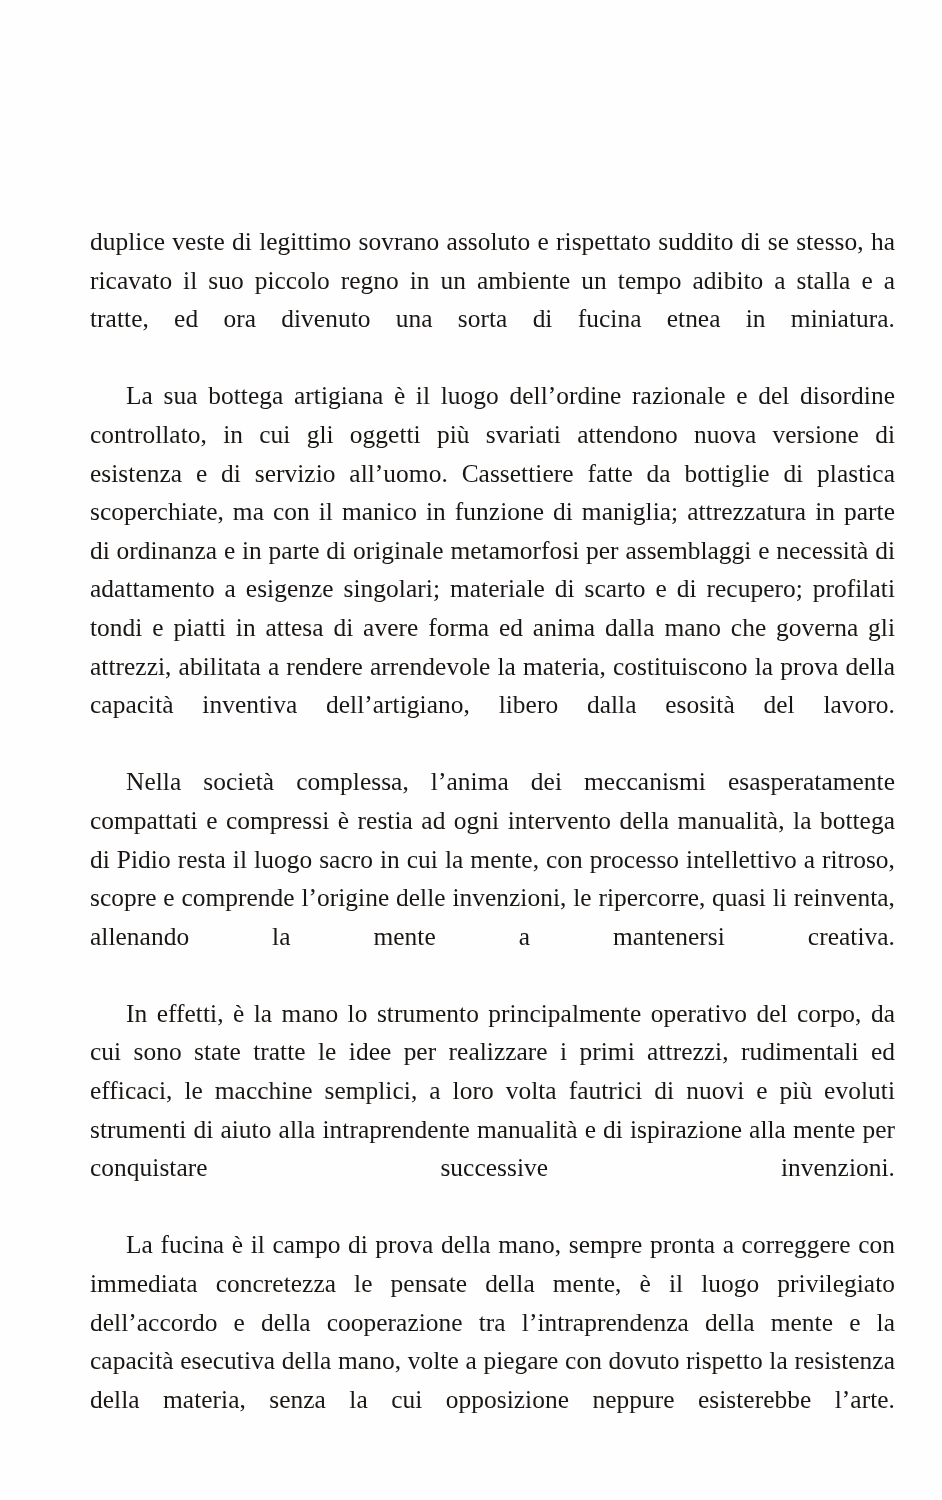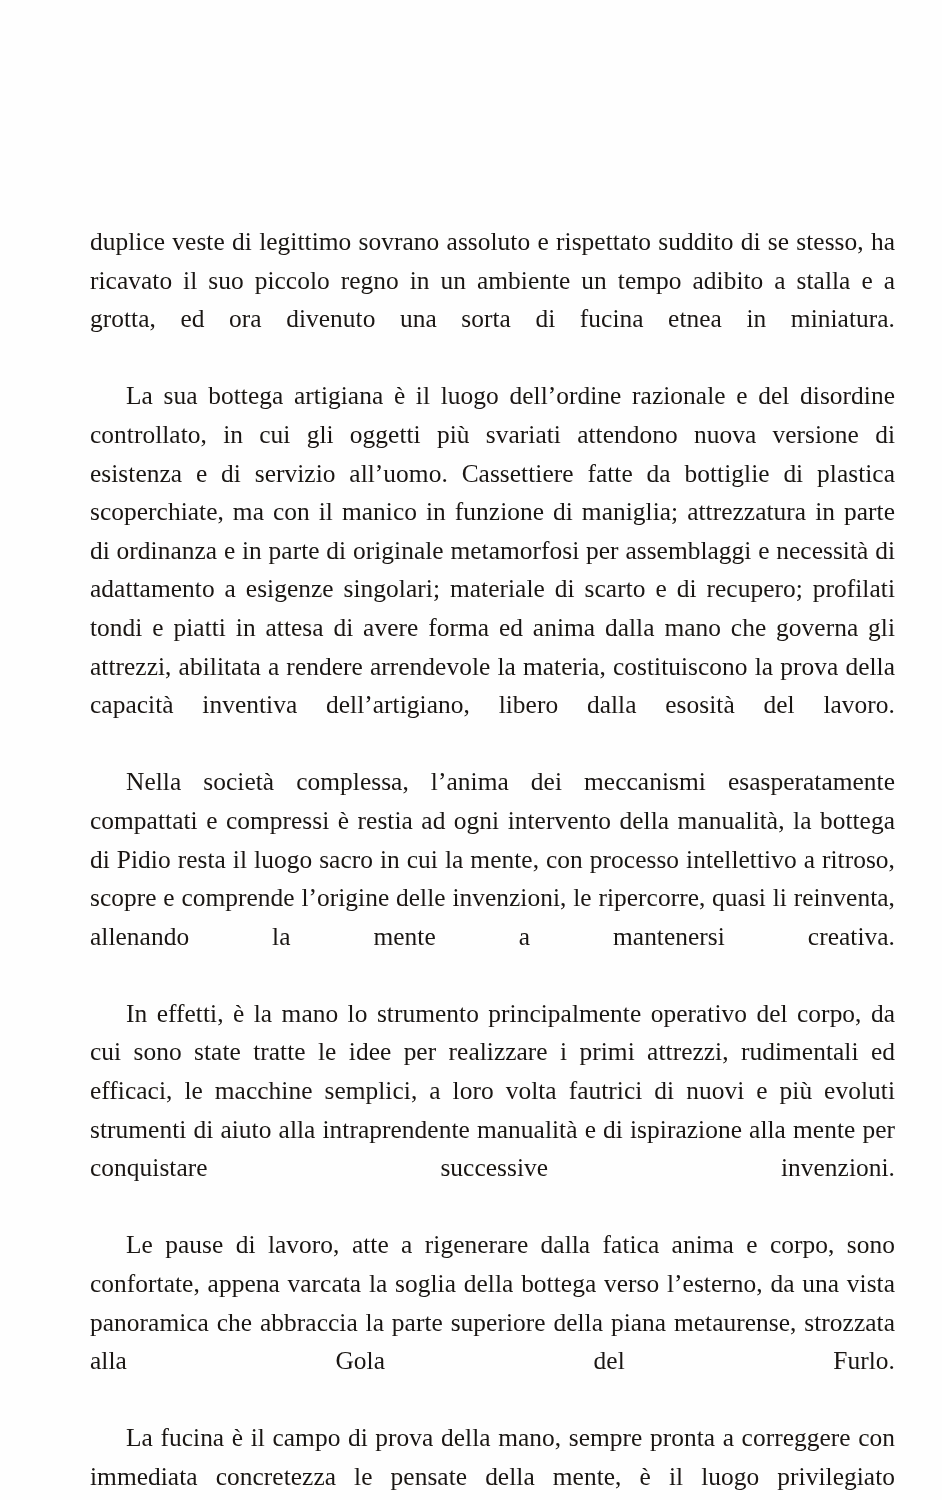--- a/index.html
+++ b/index.html
@@ -51,21 +51,20 @@
   }
   .para {
     text-align-last: left;
   }
 </style>
 </head>
 <body>
 
 <div class="page">
   <div class="text-block">
-    <p class="para first">duplice veste di legittimo sovrano assoluto e rispettato suddito di se stesso, ha ricavato il suo piccolo regno in un ambiente un tempo adibito a stalla e a grotta, ed ora divenuto una sorta di fucina etnea in miniatura.</p>
+    <p class="para first">duplice veste di legittimo sovrano assoluto e rispettato suddito di se stesso, ha ricavato il suo piccolo regno in un ambiente un tempo adibito a stalla e a tratte, ed ora divenuto una sorta di fucina etnea in miniatura.</p>
     <p class="para">La sua bottega artigiana è il luogo dell’ordine razionale e del disordine controllato, in cui gli oggetti più svariati attendono nuova versione di esistenza e di servizio all’uomo. Cassettiere fatte da bottiglie di plastica scoperchiate, ma con il manico in funzione di maniglia; attrezzatura in parte di ordinanza e in parte di originale metamorfosi per assemblaggi e necessità di adattamento a esigenze singolari; materiale di scarto e di recupero; profilati tondi e piatti in attesa di avere forma ed anima dalla mano che governa gli attrezzi, abilitata a rendere arrendevole la materia, costituiscono la prova della capacità inventiva dell’artigiano, libero dalla esosità del lavoro.</p>
     <p class="para">Nella società complessa, l’anima dei meccanismi esasperatamente compattati e compressi è restia ad ogni intervento della manualità, la bottega di Pidio resta il luogo sacro in cui la mente, con processo intellettivo a ritroso, scopre e comprende l’origine delle invenzioni, le ripercorre, quasi li reinventa, allenando la mente a mantenersi creativa.</p>
     <p class="para">In effetti, è la mano lo strumento principalmente operativo del corpo, da cui sono state tratte le idee per realizzare i primi attrezzi, rudimentali ed efficaci, le macchine semplici, a loro volta fautrici di nuovi e più evoluti strumenti di aiuto alla intraprendente manualità e di ispirazione alla mente per conquistare successive invenzioni.</p>
-    <p class="para">Le pause di lavoro, atte a rigenerare dalla fatica anima e corpo, sono confortate, appena varcata la soglia della bottega verso l’esterno, da una vista panoramica che abbraccia la parte superiore della piana metaurense, strozzata alla Gola del Furlo.</p>
     <p class="para">La fucina è il campo di prova della mano, sempre pronta a correggere con immediata concretezza le pensate della mente, è il luogo privilegiato dell’accordo e della cooperazione tra l’intraprendenza della mente e la capacità esecutiva della mano, volte a piegare con dovuto rispetto la resistenza della materia, senza la cui opposizione neppure esisterebbe l’arte.</p>
 
   </div>
 </div>
 
 </body></html>

